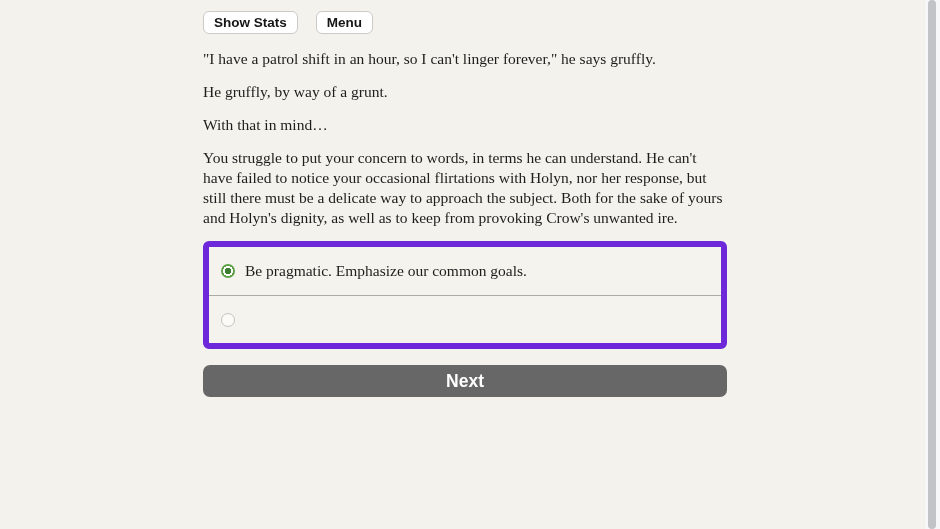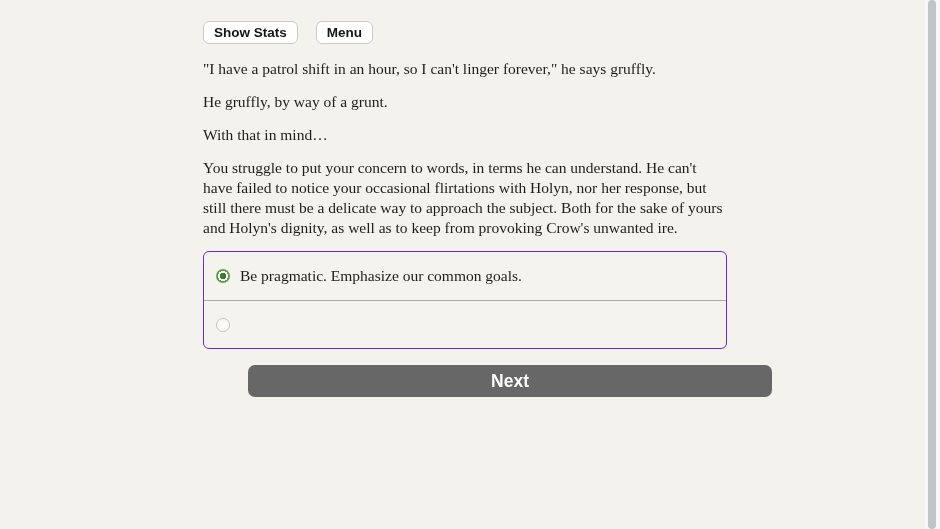--- a/index.html
+++ b/index.html
@@ -12,21 +12,21 @@
     font-family: "Liberation Sans", sans-serif;
   }
   .content {
     position: absolute;
     left: 203px; top: 0;
     width: 524px;
   }
   .toolbar {
     display: flex;
     gap: 18px;
-    margin-top: 21px;
+    margin-top: 11px;
   }
   .tb-btn {
     background: #ffffff;
     border: 1px solid #cbcac6;
     border-radius: 6px;
     height: 23px;
     padding: 0 10px;
     font-family: "Liberation Sans", sans-serif;
     font-size: 13.5px;
     font-weight: 600;
@@ -37,21 +37,21 @@
   }
   .story p {
     font-family: "Liberation Serif", "DejaVu Serif", serif;
     font-size: 15.5px;
     line-height: 20px;
     color: #1d1d1b;
     margin: 13px 0;
   }
   .story p:first-child { margin-top: 15px; }
   .choice-box {
-    border: 1px solid #6d28d9;
+    border: 6px solid #6d28d9;
     border-radius: 6px;
     margin-top: 6px;
     background: #f5f3ee;
     overflow: hidden;
   }
   .choice-row {
     display: flex;
     align-items: center;
     height: 48px;
     padding: 0 12px;
@@ -82,21 +82,20 @@
     height: 32px;
     margin-top: 16px;
     background: #676767;
     border: none;
     border-radius: 7px;
     color: #ffffff;
     font-family: "Liberation Sans", sans-serif;
     font-size: 17.5px;
     font-weight: bold;
     cursor: pointer;
-    margin-left: 45px;
   }
   .scrollbar-track {
     position: absolute;
     right: 0; top: 0;
     width: 15px; height: 529px;
     background: #f7f7f9;
   }
   .scrollbar-thumb {
     position: absolute;
     left: 3px; top: 0;

